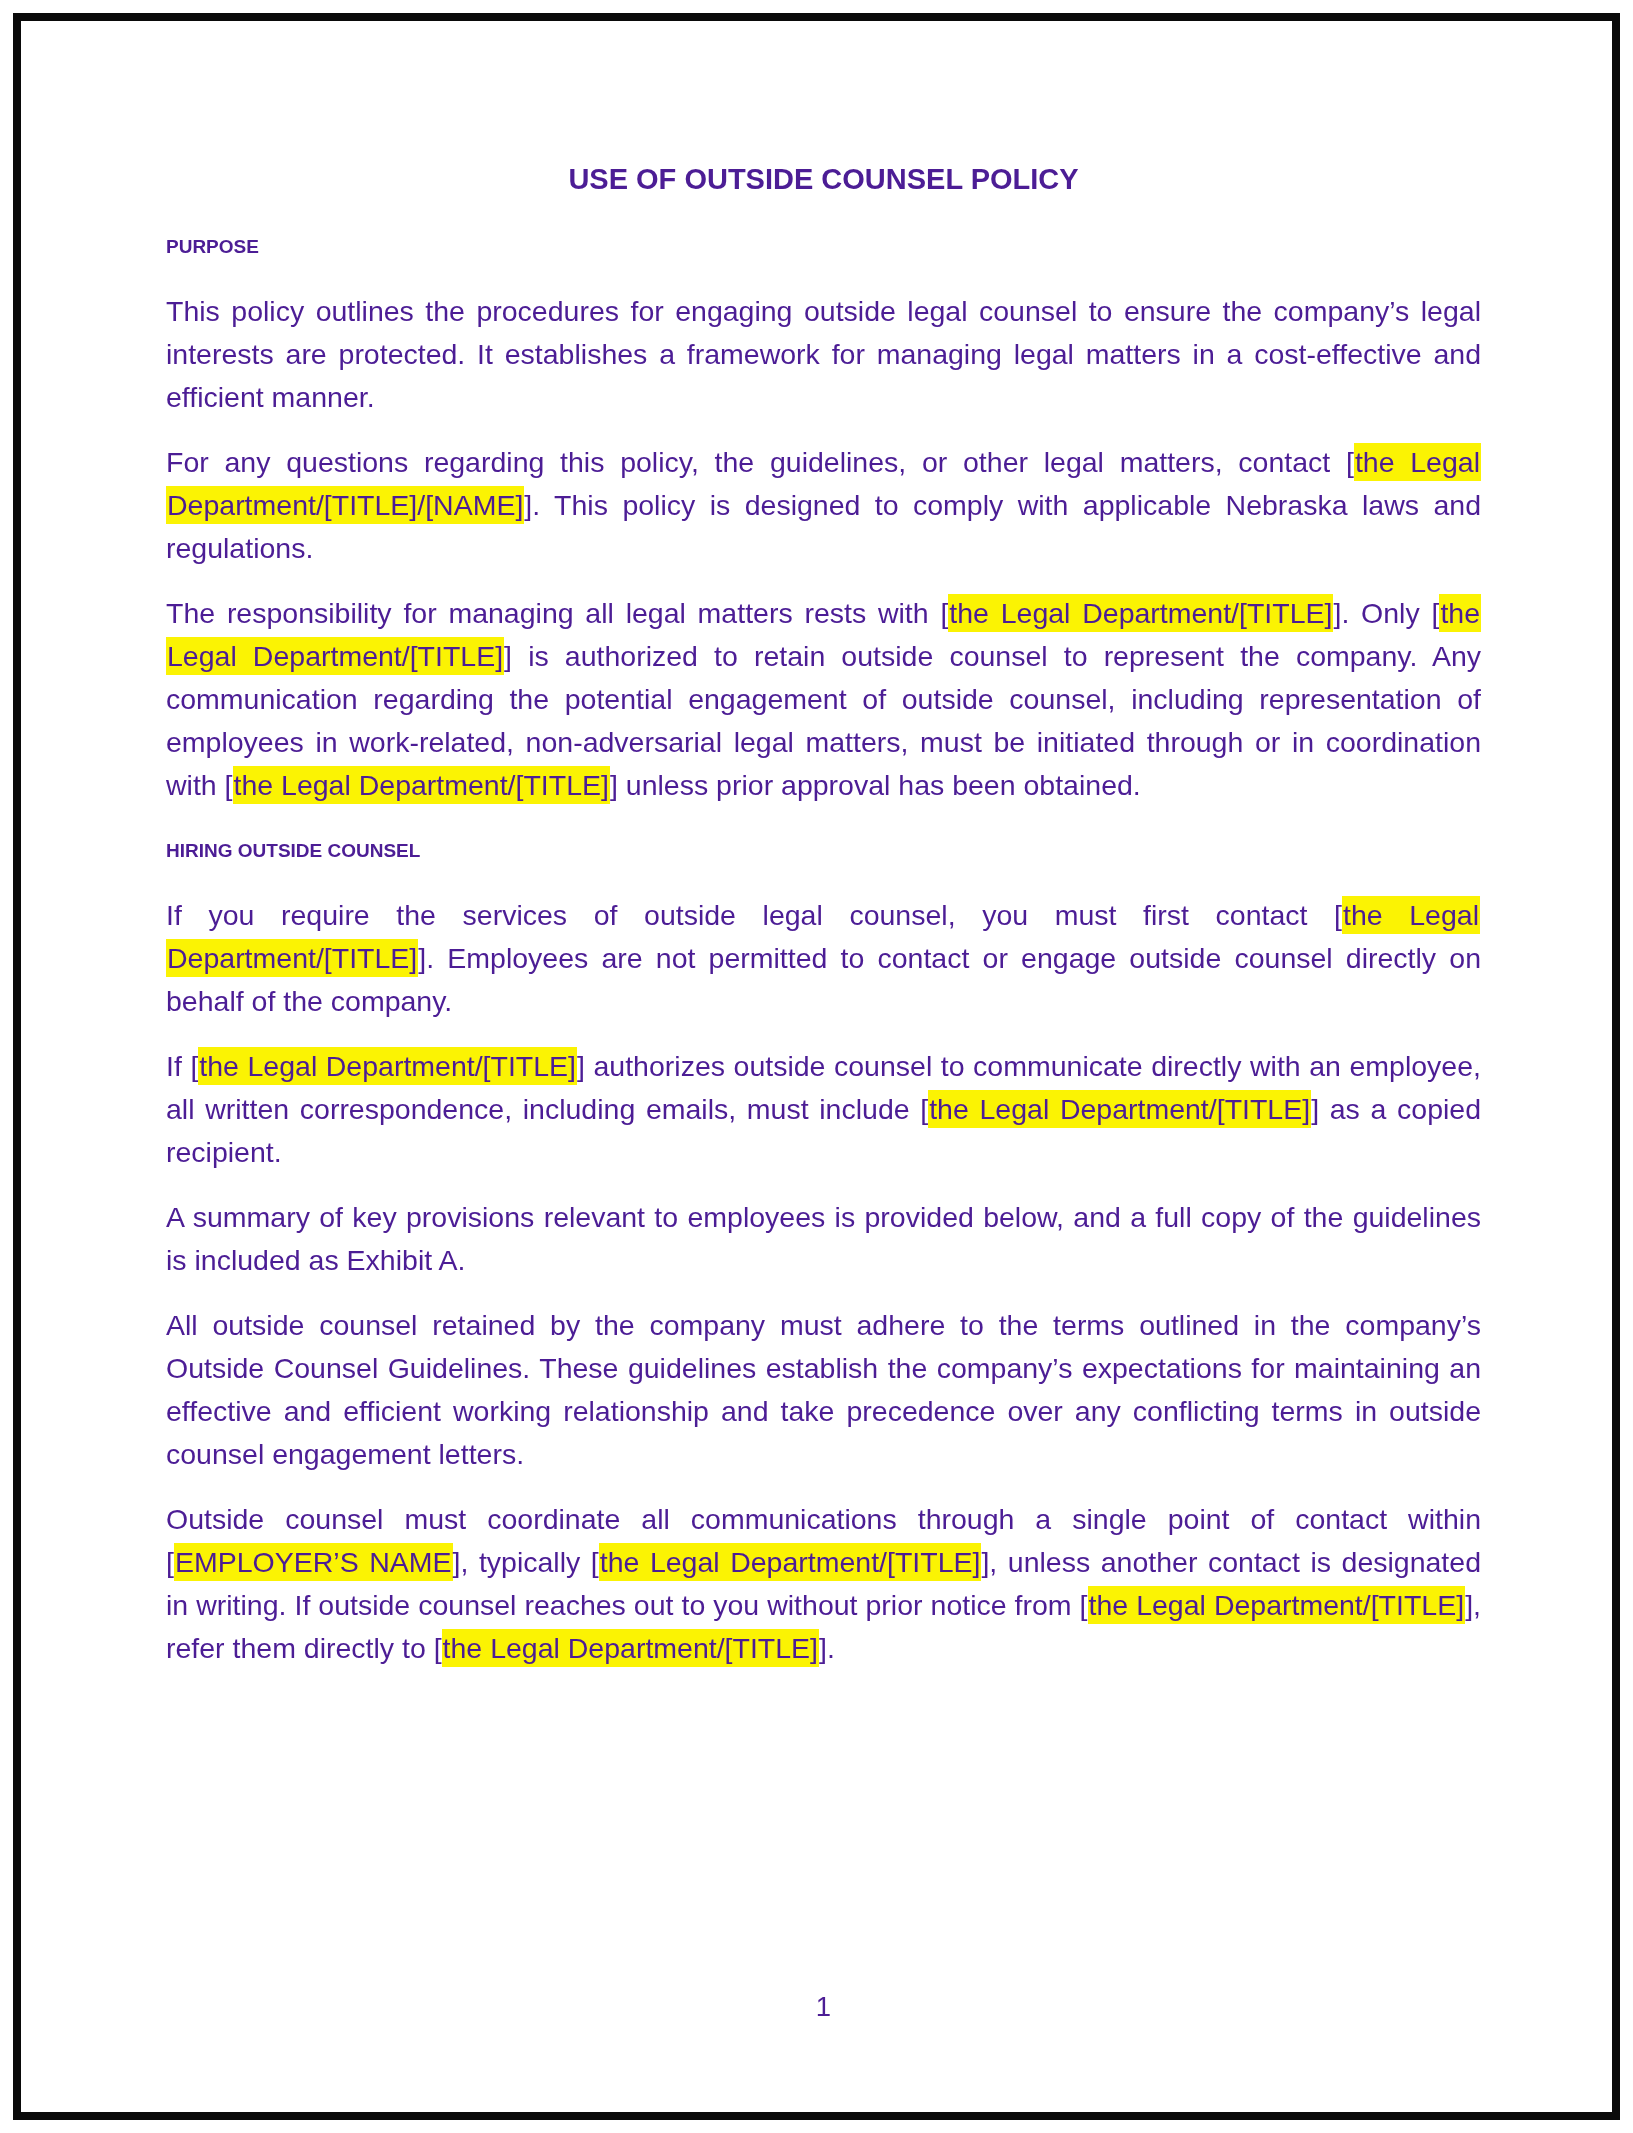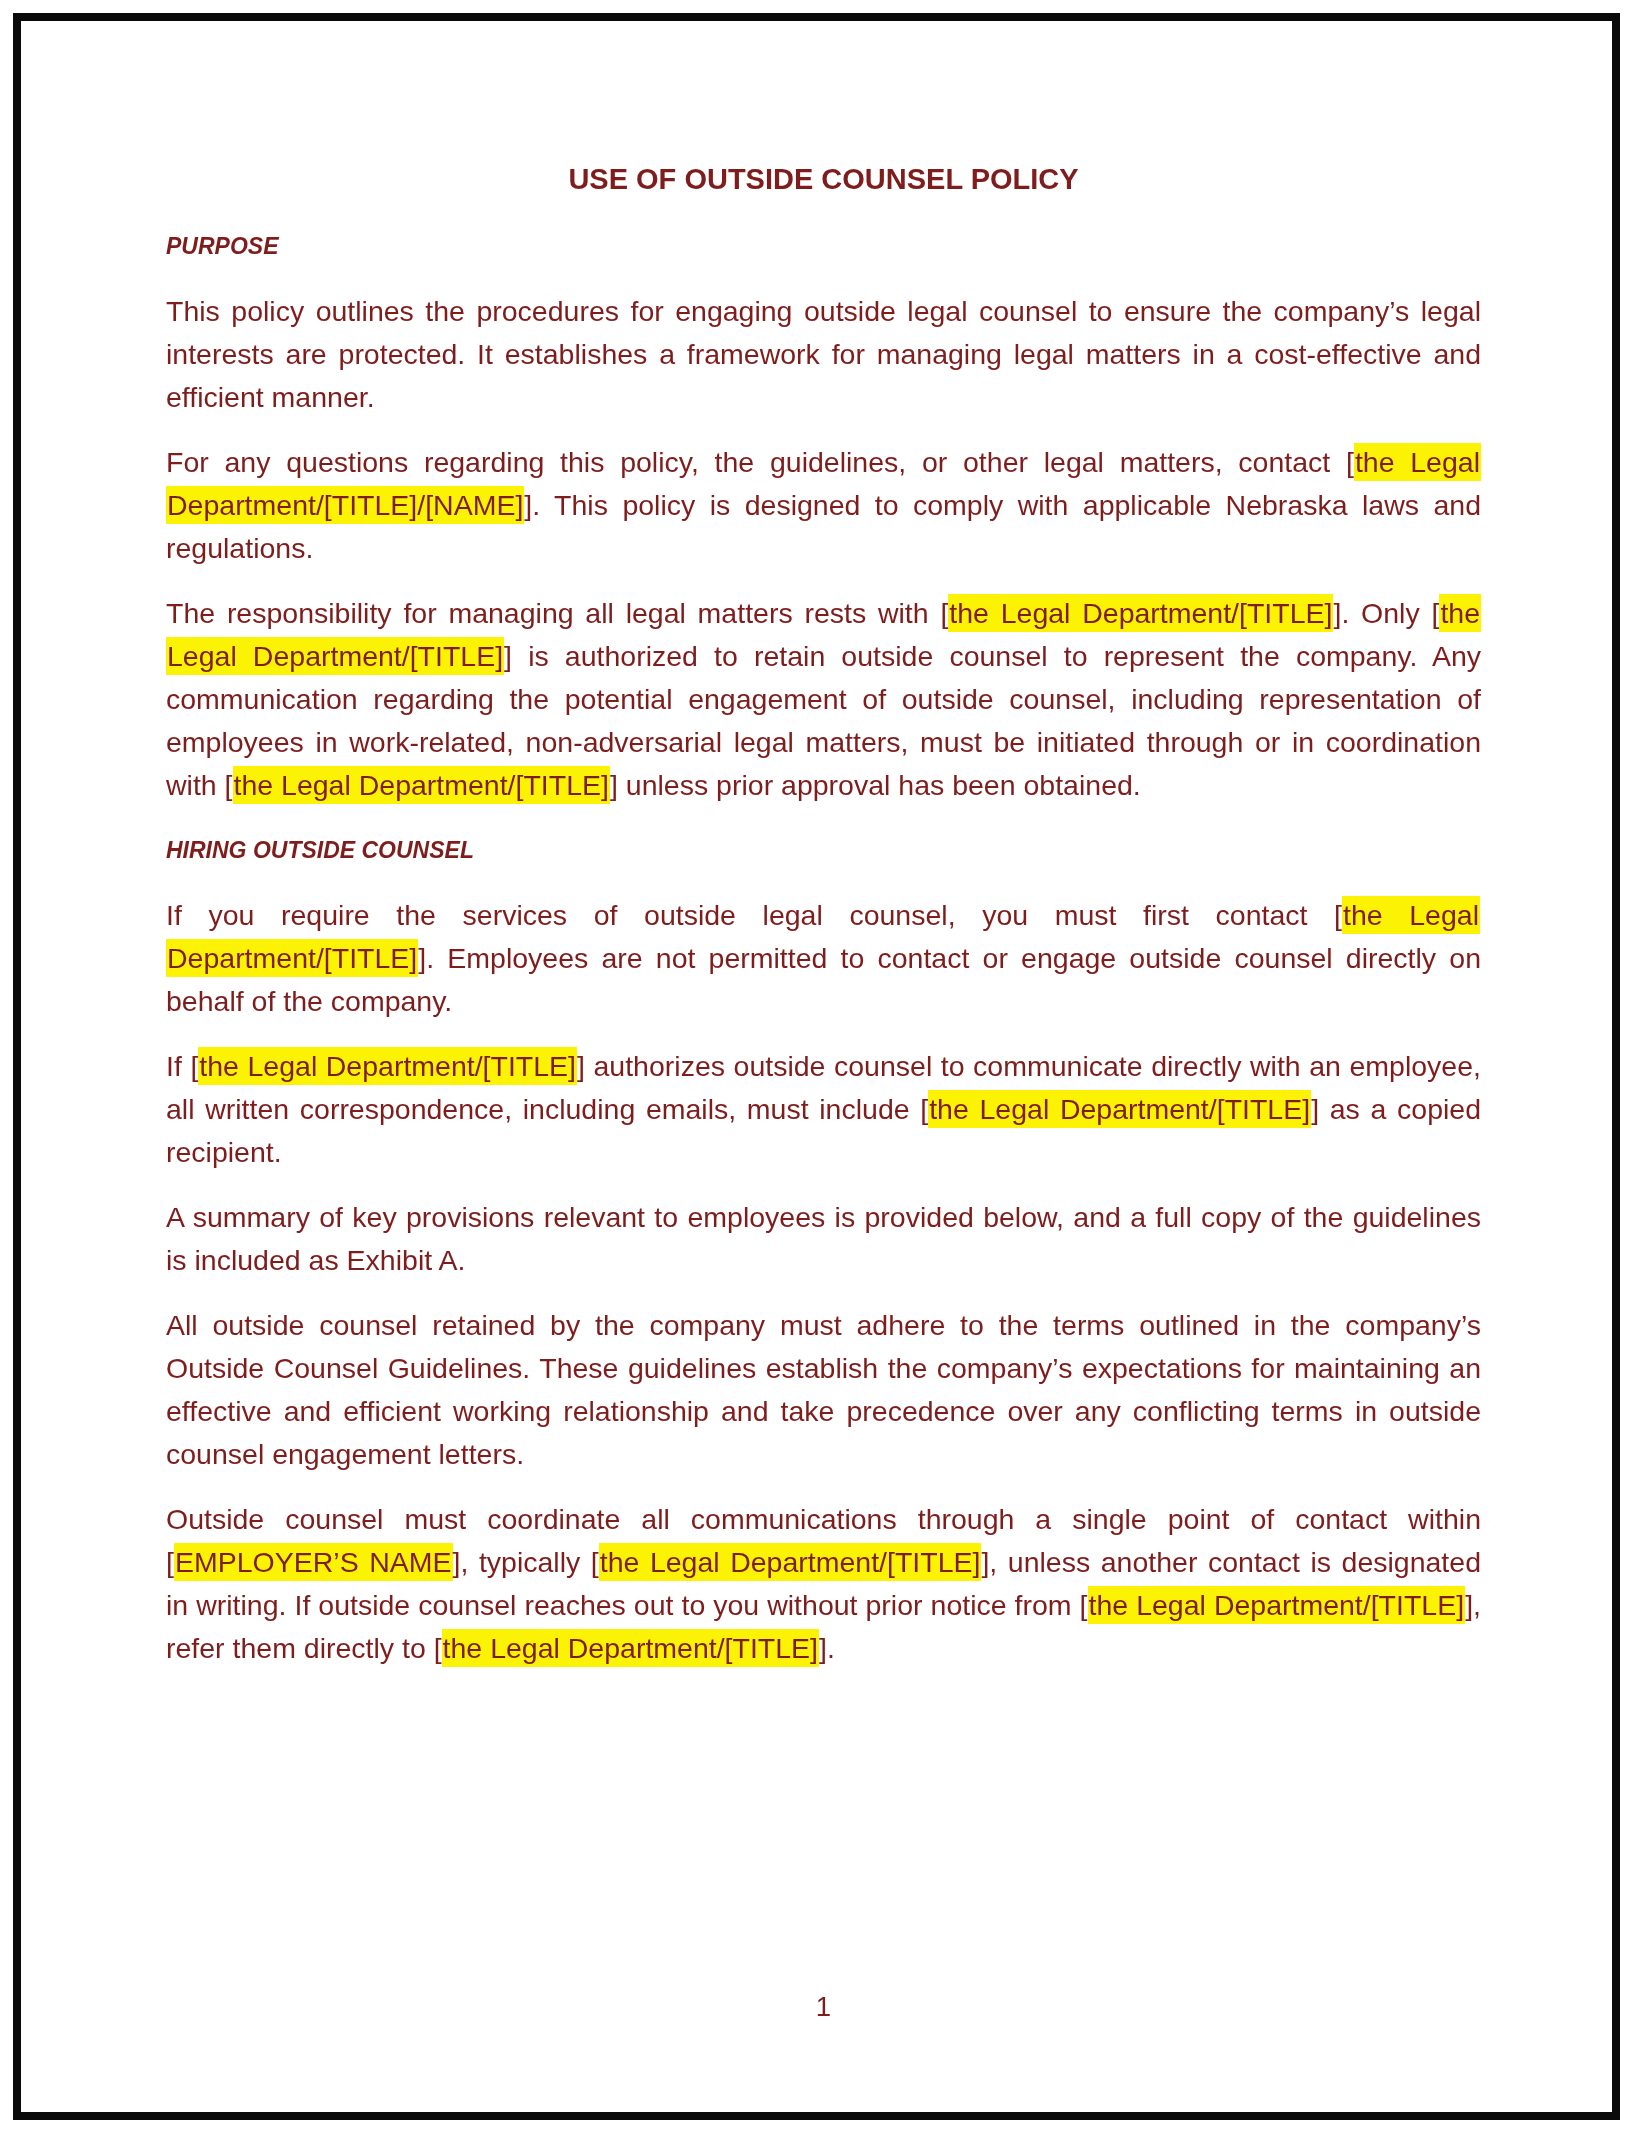--- a/index.html
+++ b/index.html
@@ -25,25 +25,24 @@
     width: 1315px;
   }
   .title {
     font-size: 29px;
     font-weight: 700;
     text-align: center;
     line-height: 43px;
     margin: 0 0 24px 0;
   }
   .heading {
-    font-size: 23px;
+    font-size: 19px;
     font-weight: 700;
     line-height: 43px;
     margin: 0 0 22px 0;
-    font-style: italic;
   }
   .para {
     font-size: 28.5px;
     line-height: 43px;
     margin: 8px 0 22px 0;
     text-align: justify;
   }
   mark {
     padding: 3px 1px;
     box-decoration-break: clone;
@@ -56,21 +55,21 @@
     left: 166px;
     width: 1315px;
     text-align: center;
     font-size: 27.5px;
     line-height: 43px;
   }
 </style>
 </head>
 <body>
 
-<div class="page" style="color: #7f1d1d;">
+<div class="page" style="color: #4c1d95;">
   <div class="frame" style="border-color: rgb(10, 10, 10);"></div>
   <div class="content">
     <h1 class="title">USE OF OUTSIDE COUNSEL POLICY</h1>
     <div id="sections">
         <h2 class="heading"><span>PURPOSE</span></h2>
         <p class="para"><span>This policy outlines the procedures for engaging outside legal counsel to ensure the company’s legal interests are protected. It establishes a framework for managing legal matters in a cost-effective and efficient manner.</span></p>
         <p class="para"><span>For any questions regarding this policy, the guidelines, or other legal matters, contact [</span><mark style="background: rgb(251, 243, 3);">the Legal Department/[TITLE]/[NAME]</mark><span>]. This policy is designed to comply with applicable Nebraska laws and regulations.</span></p>
         <p class="para"><span>The responsibility for managing all legal matters rests with [</span><mark style="background: rgb(251, 243, 3);">the Legal Department/[TITLE]</mark><span>]. Only [</span><mark style="background: rgb(251, 243, 3);">the Legal Department/[TITLE]</mark><span>] is authorized to retain outside counsel to represent the company. Any communication regarding the potential engagement of outside counsel, including representation of employees in work-related, non-adversarial legal matters, must be initiated through or in coordination with [</span><mark style="background: rgb(251, 243, 3);">the Legal Department/[TITLE]</mark><span>] unless prior approval has been obtained.</span></p>
         <h2 class="heading"><span>HIRING OUTSIDE COUNSEL</span></h2>
         <p class="para"><span>If you require the services of outside legal counsel, you must first contact [</span><mark style="background: rgb(251, 243, 3);">the Legal Department/[TITLE]</mark><span>]. Employees are not permitted to contact or engage outside counsel directly on behalf of the company.</span></p>

